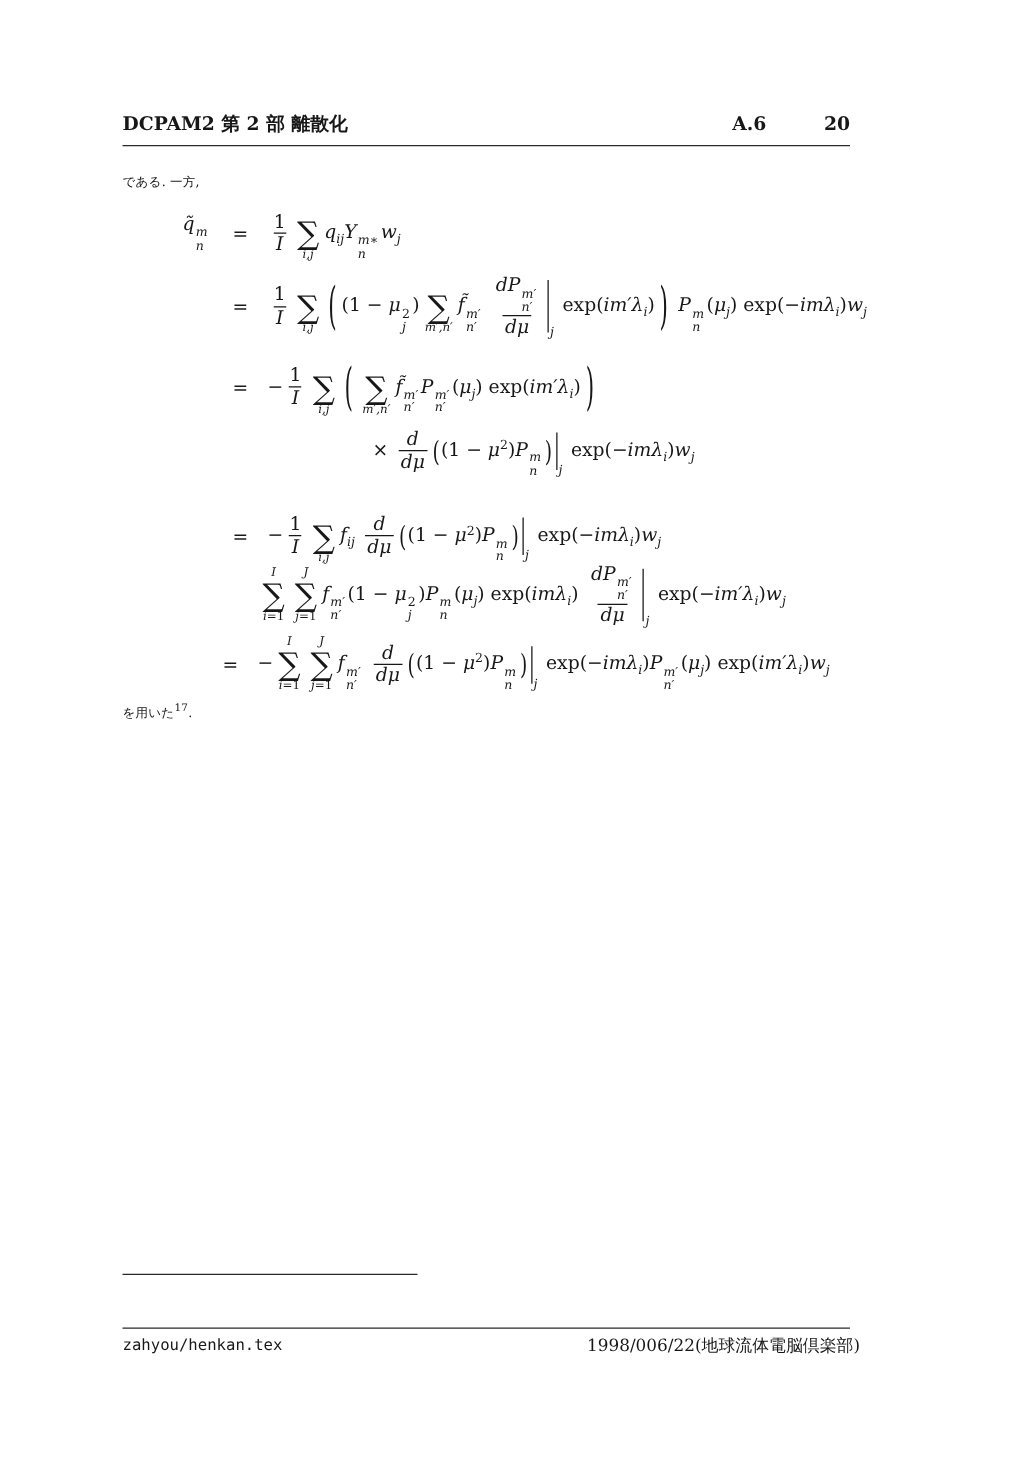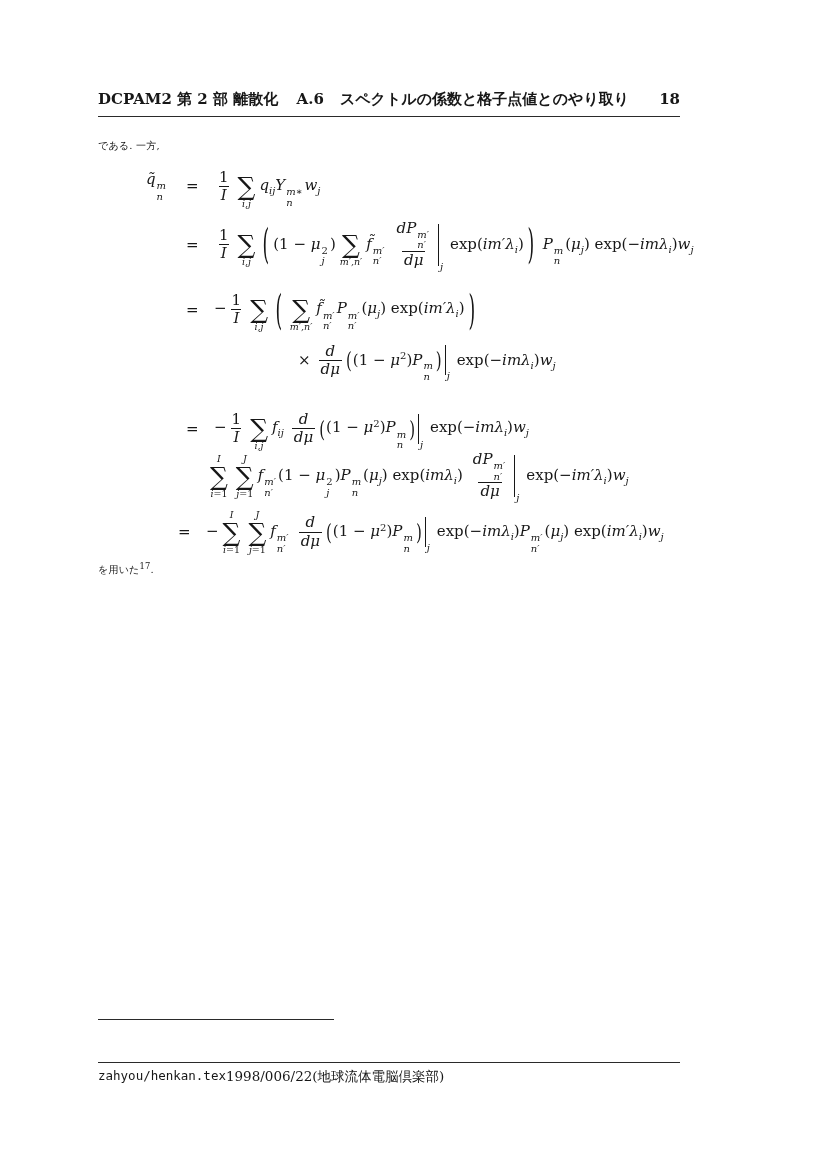--- a/index.html
+++ b/index.html
@@ -48,34 +48,33 @@
   .eqrow{display:flex;align-items:center;}
   .lhs{width:40px;}
   .eqs{width:28px;}
   .r3b{padding-left:84px;}
 
   
   .fnrule{position:absolute;left:98px;top:1019px;width:236px;border-top:1px solid #2a2a2a;}
   .fn{position:absolute;left:108px;top:1025px;font-size:13px;}
   .fn sup{font-size:9px;}
   .ftrule{position:absolute;left:98px;top:1062px;width:582px;border-top:1px solid #2a2a2a;}
-  .ft{position:absolute;left:98px;top:1068px;width:590px;display:flex;font-size:13.5px;}
+  .ft{position:absolute;left:98px;top:1068px;width:590px;display:flex;justify-content:space-between;font-size:13.5px;}
   .ft .mono{font-family:"DejaVu Sans Mono","Liberation Mono",monospace;font-size:12.5px;}
 </style>
 </head>
 <body>
 
 <div class="page">
 
   <div class="hdr">
     <span>DCPAM2 第 2 部 離散化</span>
     <span class="hright">
       <span class="secno">A.6</span>
-      <span>スペクトルの係数と格子点値とのやり取り</span>
-      <span class="pgnum">18</span>
+      <span class="pgnum">20</span>
     </span>
   </div>
 
   <div class="para" style="top:139px;">である. 一方,</div>
 
   <div class="eqblock" style="left:146px;top:164px;">
     <div class="eqrow" style="min-height:42px;margin-bottom:4px;">
       <div class="lhs math"><i>q̃</i><span class="ss">
             <i>m</i>
             <i>n</i>

